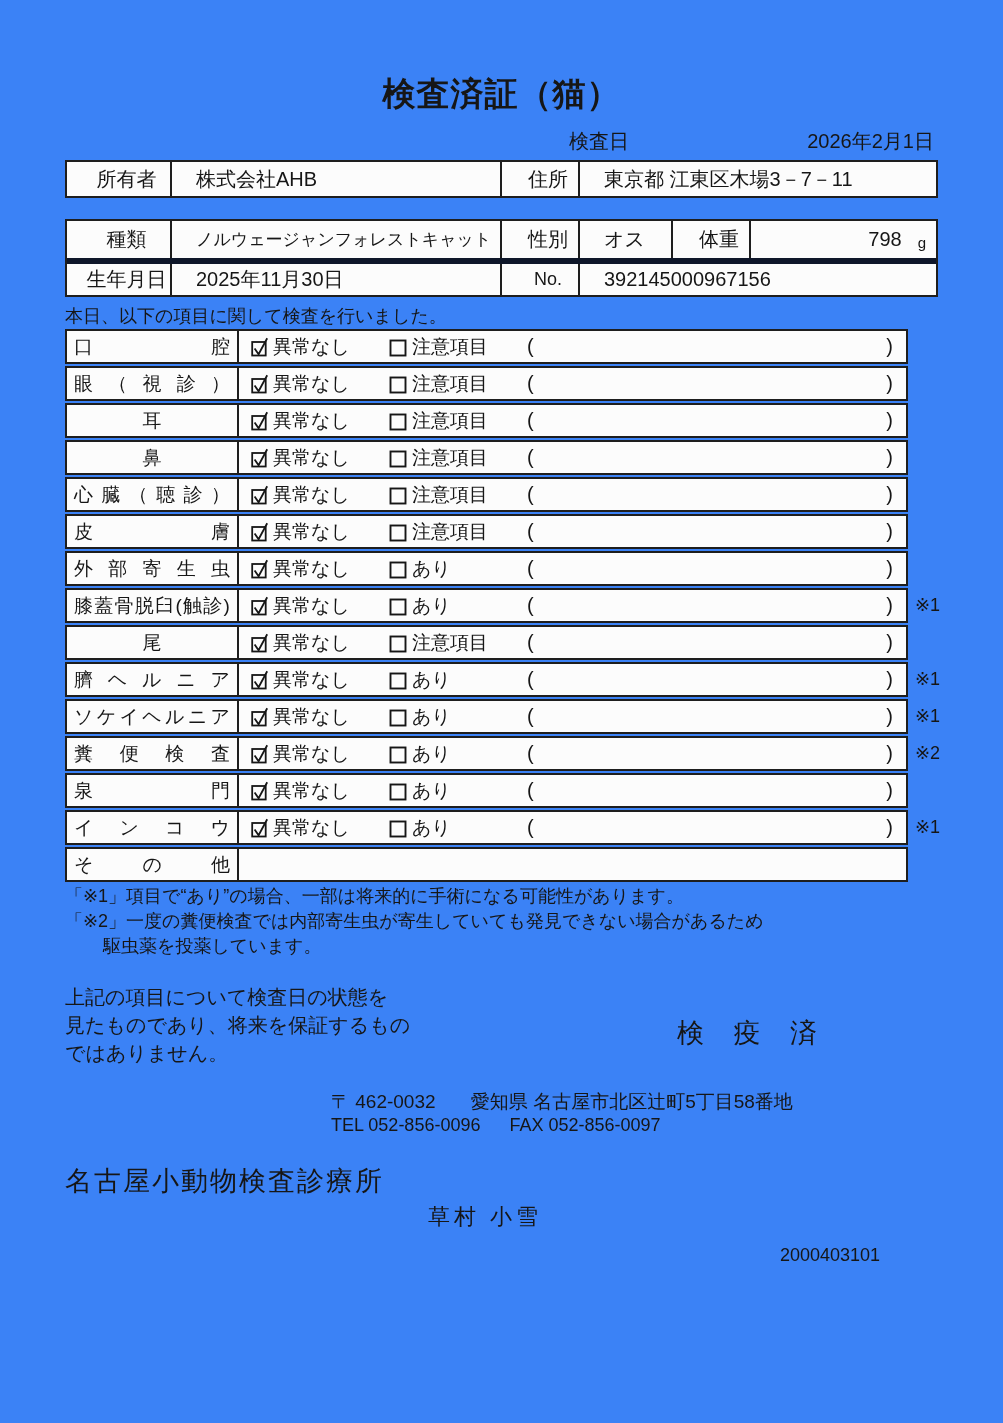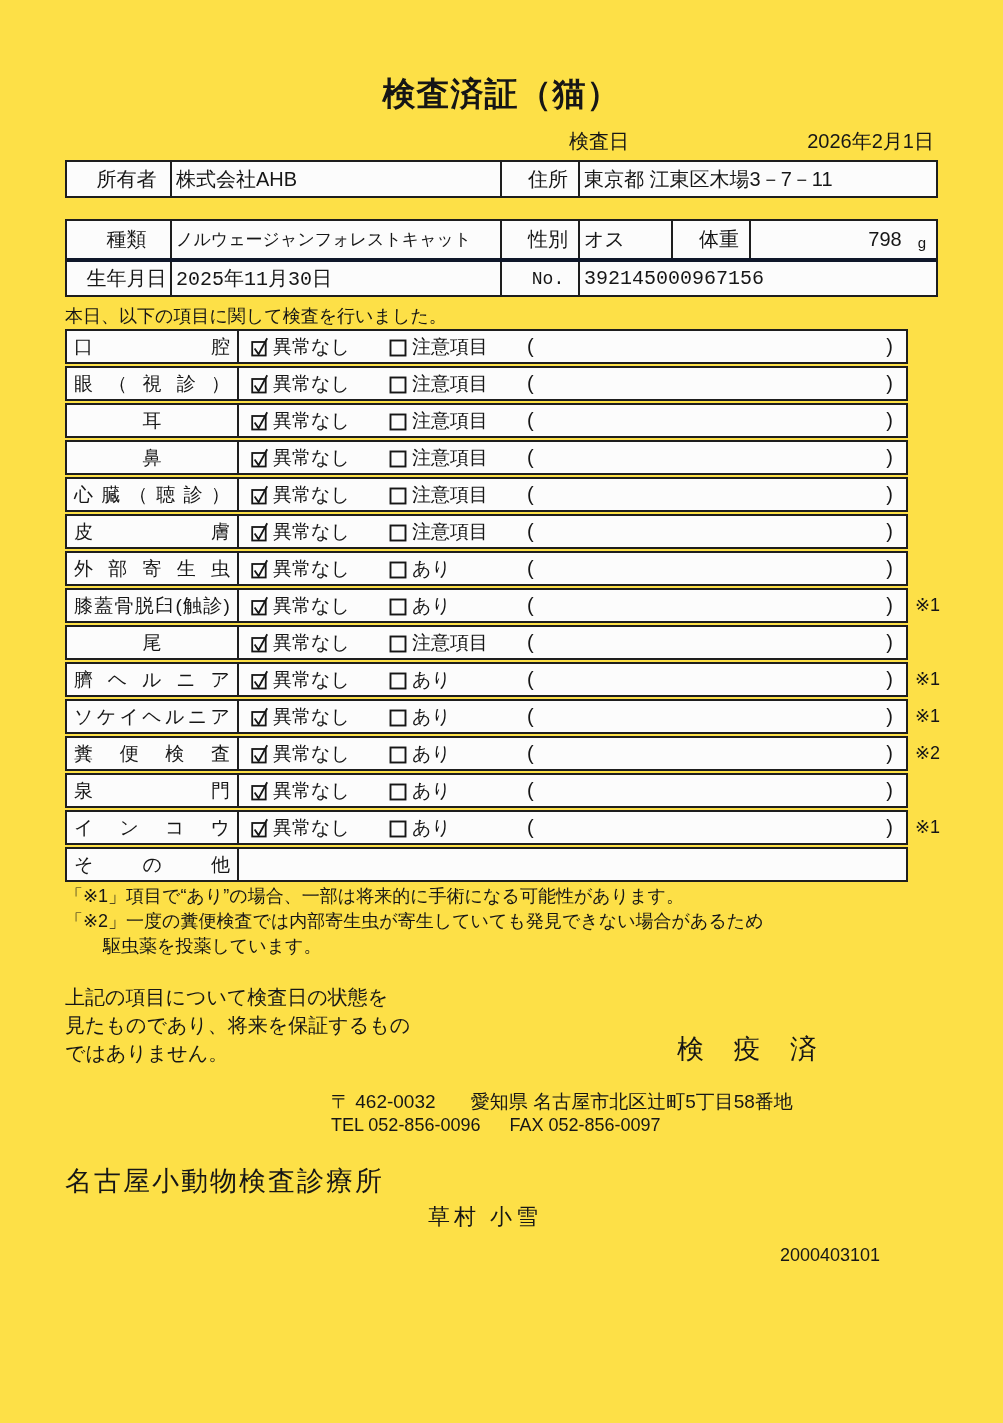--- a/index.html
+++ b/index.html
@@ -5,21 +5,21 @@
   * { box-sizing: border-box; }
   html, body { margin: 0; padding: 0; }
   body {
     width: 1003px; height: 1423px;
     background: #f2f2f2;
     font-family: "Liberation Sans", "DejaVu Sans", sans-serif;
     color: #161616;
   }
   .page {
     width: 1003px; height: 1423px;
-    background: #fde047;
+    background: #3b82f6;
     overflow: hidden;
     position: relative;
   }
   .inner { margin: 0 65px; width: 873px; position: relative; }
 
   .title {
     margin-top: 72px;
     text-align: center;
     font-size: 33px;
     font-weight: 600;
@@ -36,29 +36,29 @@
   }
   .date-row .d-label { margin-left: 504px; }
   .date-row .d-value { margin-left: auto; padding-right: 4px; }
 
   .tbl {
     border: 2px solid #1e1e1e;
     font-size: 20px;
     background: #fcfcfc;
   }
   .tbl-row { display: flex; height: 37px; }
-  .tbl-row + .tbl-row { border-top: 4px solid #0f172a; font-family: Liberation Mono, monospace; }
+  .tbl-row + .tbl-row { border-top: 6px solid #0f172a; }
   .cell {
     display: flex; align-items: center;
     border-left: 2px solid #1e1e1e;
     overflow: hidden; white-space: nowrap; padding-left: 16px;
   }
   .cell:first-child { border-left: none; }
   .cell.lbl { justify-content: center; }
-  .cell.val { padding-left: 4px; }
+  .cell.val { padding-left: 24px; }
   .w103 { width: 103px; flex: none; }
   .w330 { width: 330px; flex: none; }
   .w78  { width: 78px;  flex: none; }
   .w93  { width: 93px;  flex: none; }
   .flex1 { flex: 1; }
   .tableA { margin-top: 6px; }
   .tableA .tbl-row { height: 34px; }
   .tableB { margin-top: 21px; }
   .breed-val { font-size: 17px; }
   .weight-cell { justify-content: flex-end; padding-right: 10px; }
@@ -96,21 +96,21 @@
     position: absolute; left: calc(100% + 9px); top: 4px;
     font-size: 18px; white-space: nowrap;
   }
 
   .footnotes { font-size: 18px; line-height: 25px; }
   .fn-indent { padding-left: 38px; }
 
   .closing-block { position: relative; margin-top: 24px; height: 84px; }
   .disclaimer { font-size: 20px; line-height: 28px; }
   .stamp {
-    position: absolute; top: 48px; right: 110px;
+    position: absolute; top: 32px; right: 110px;
     font-size: 27px; letter-spacing: 11px; white-space: nowrap;
   }
 
   .postal-line { margin-top: 22px; margin-left: 266px; font-size: 19px; }
   .postal-line .addr { margin-left: 30px; }
   .tel-line { margin-left: 266px; font-size: 18px; }
   .tel-line .fax { margin-left: 24px; }
   .clinic-name { margin-top: 27px; font-size: 27px; letter-spacing: 2px; }
   .vet-name { margin-top: 3px; margin-left: 363px; font-size: 22px; letter-spacing: 4px; }
   .doc-number { margin-top: 13px; text-align: right; padding-right: 58px; font-size: 18px; }

